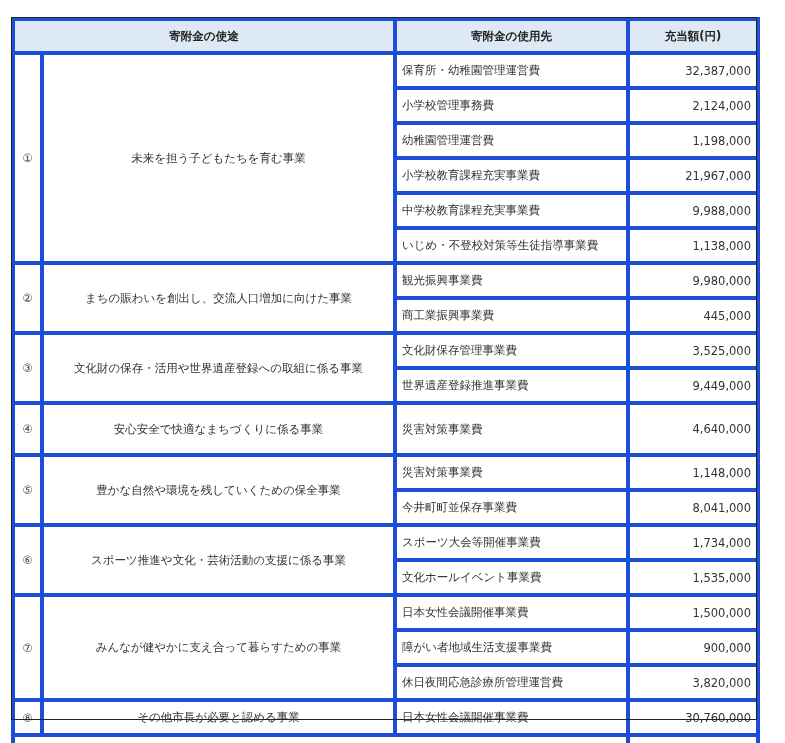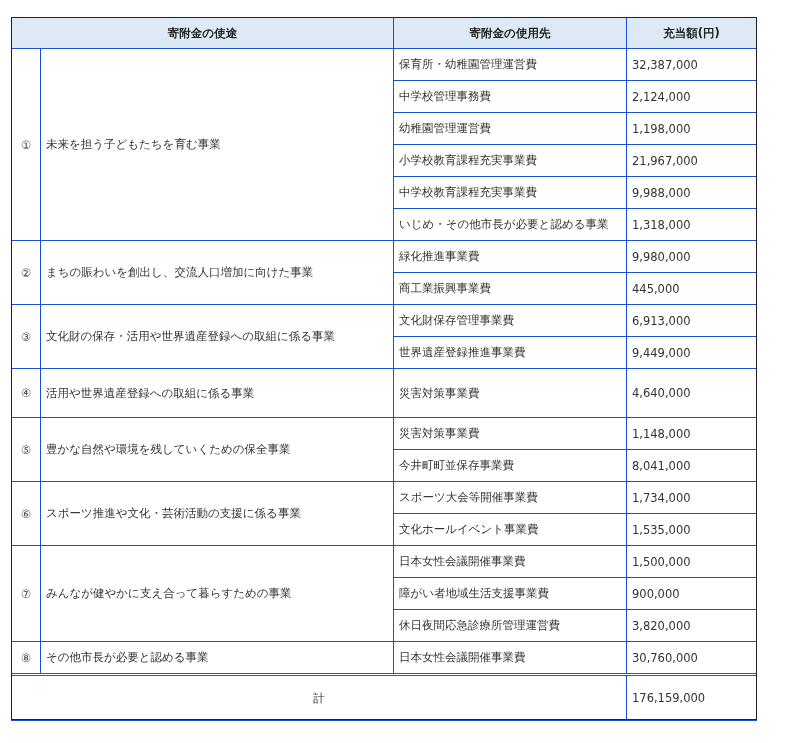--- a/index.html
+++ b/index.html
@@ -1,26 +1,26 @@
 <!DOCTYPE html>
 <html><head>
 <meta charset="utf-8">
 <style>
   html, body { margin: 0; padding: 0; background: #ffffff; }
   body { width: 785px; height: 743px; position: relative; overflow: hidden;
          font-family: "DejaVu Sans", "Liberation Sans", sans-serif; color: #333; }
   table { position: absolute; left: 11px; top: 17px; border-collapse: collapse;
           table-layout: fixed; width: 746px; font-size: 11.5px; }
-  td, th { border: 1px solid #1d4ed8; padding: 0 5px; white-space: nowrap; overflow: hidden; }
+  td, th { border: 4px solid #1d4ed8; padding: 0 5px; white-space: nowrap; overflow: hidden; }
   th { background: #ddeaf6; font-weight: bold; height: 30px; color: #222; text-align: center; }
   td { height: 31px; }
   .num { text-align: center; width: 29px; padding: 0; color: #444; }
-  .purpose { text-align: left; }
+  .purpose { text-align: center; }
   .usage { text-align: left; }
-  .amt { text-align: left; padding-right: 5px; }
+  .amt { text-align: right; padding-right: 5px; }
   .tall td { height: 48px; }
   tr.total td { border-top: 3px double #555; height: 44px; }
   .total-label { text-align: center; }
   .outer { position: absolute; left: 11px; top: 17px; width: 744px; height: 701px;
            border: 1.5px solid #222; pointer-events: none; }
   .col-num { width: 29px; } .col-purpose { width: 353px; } .col-usage { width: 233px; } .col-amt { width: 130px; }
 </style>
 </head>
 <body>
 
@@ -39,62 +39,62 @@
     </tr>
   </thead>
   <tbody id="tbody">
       <tr>
         <td class="num" rowspan="6">①</td>
         <td class="purpose" rowspan="6">未来を担う子どもたちを育む事業</td>
         <td class="usage">保育所・幼稚園管理運営費</td>
         <td class="amt">32,387,000</td>
       </tr>
       <tr>
-        <td class="usage">中学校管理事務費</td>
+        <td class="usage">小学校管理事務費</td>
         <td class="amt">2,124,000</td>
       </tr>
       <tr>
         <td class="usage">幼稚園管理運営費</td>
         <td class="amt">1,198,000</td>
       </tr>
       <tr>
         <td class="usage">小学校教育課程充実事業費</td>
         <td class="amt">21,967,000</td>
       </tr>
       <tr>
         <td class="usage">中学校教育課程充実事業費</td>
         <td class="amt">9,988,000</td>
       </tr>
       <tr>
-        <td class="usage">いじめ・その他市長が必要と認める事業</td>
-        <td class="amt">1,318,000</td>
+        <td class="usage">いじめ・不登校対策等生徒指導事業費</td>
+        <td class="amt">1,138,000</td>
       </tr>
       <tr>
         <td class="num" rowspan="2">②</td>
         <td class="purpose" rowspan="2">まちの賑わいを創出し、交流人口増加に向けた事業</td>
-        <td class="usage">緑化推進事業費</td>
+        <td class="usage">観光振興事業費</td>
         <td class="amt">9,980,000</td>
       </tr>
       <tr>
         <td class="usage">商工業振興事業費</td>
         <td class="amt">445,000</td>
       </tr>
       <tr>
         <td class="num" rowspan="2">③</td>
         <td class="purpose" rowspan="2">文化財の保存・活用や世界遺産登録への取組に係る事業</td>
         <td class="usage">文化財保存管理事業費</td>
-        <td class="amt">6,913,000</td>
+        <td class="amt">3,525,000</td>
       </tr>
       <tr>
         <td class="usage">世界遺産登録推進事業費</td>
         <td class="amt">9,449,000</td>
       </tr>
       <tr class="tall">
         <td class="num" rowspan="1">④</td>
-        <td class="purpose" rowspan="1">活用や世界遺産登録への取組に係る事業</td>
+        <td class="purpose" rowspan="1">安心安全で快適なまちづくりに係る事業</td>
         <td class="usage">災害対策事業費</td>
         <td class="amt">4,640,000</td>
       </tr>
       <tr>
         <td class="num" rowspan="2">⑤</td>
         <td class="purpose" rowspan="2">豊かな自然や環境を残していくための保全事業</td>
         <td class="usage">災害対策事業費</td>
         <td class="amt">1,148,000</td>
       </tr>
       <tr>

